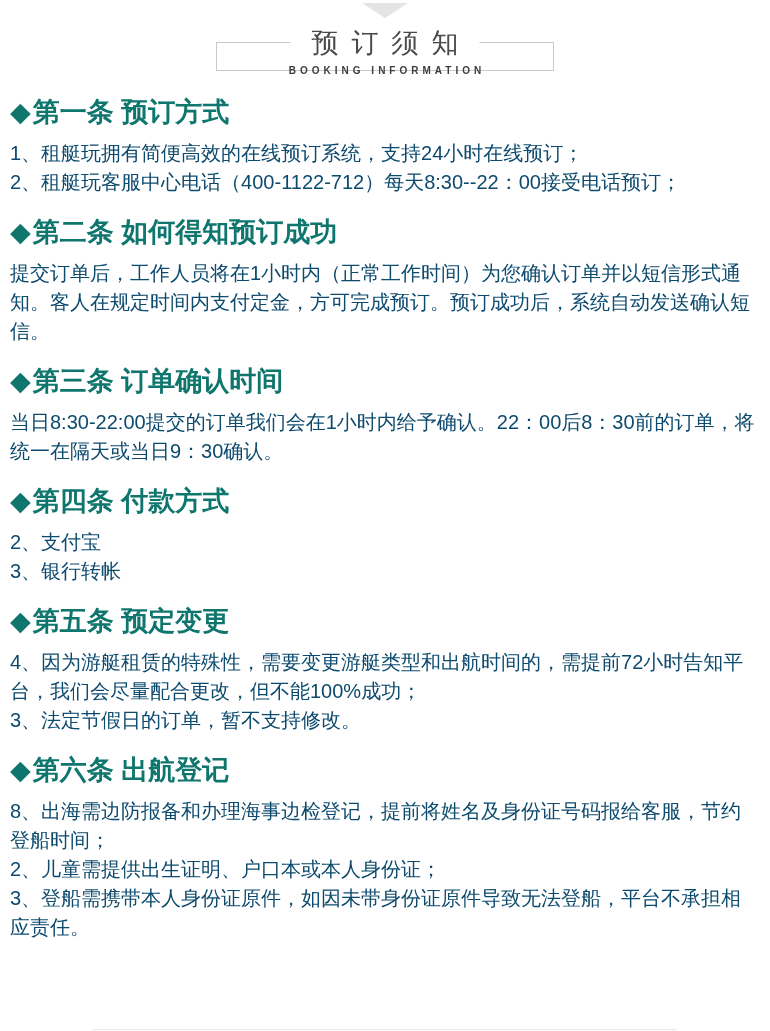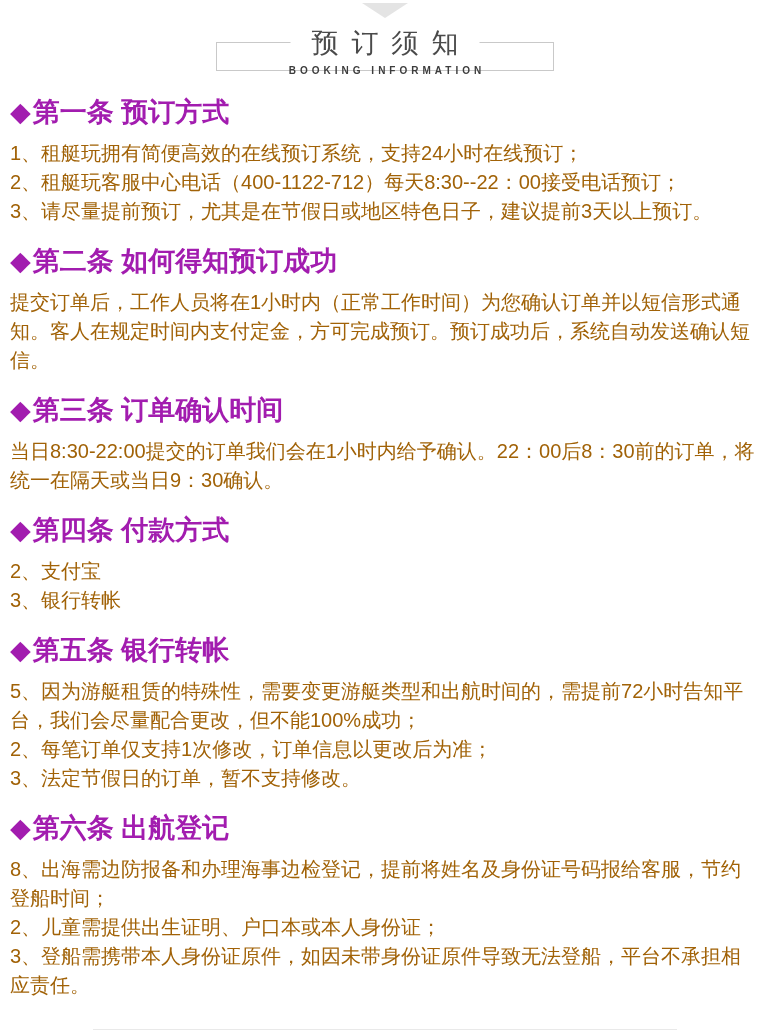--- a/index.html
+++ b/index.html
@@ -31,27 +31,27 @@
   }
   .header-subtitle {
     position: absolute; left: 50%; bottom: 0; transform: translate(-50%, 50%);
     white-space: nowrap; font-size: 10px; font-weight: bold; color: #3d3d3d;
     letter-spacing: 4px; text-indent: 4px;
   }
 
   
   .sections { padding: 0 10px; }
   .section-heading {
-    font-size: 27px; line-height: 30px; font-weight: bold; color: #a21caf;
+    font-size: 27px; line-height: 30px; font-weight: bold; color: #0f766e;
     margin: 20px 0 12px;
   }
   .section:first-child .section-heading { margin-top: 26px; }
   .diamond { margin-right: 2px; }
   .section-body p {
-    margin: 0; font-size: 20px; line-height: 29px; color: #a16207;
+    margin: 0; font-size: 20px; line-height: 29px; color: #0c4a6e;
   }
 
   .bottom-divider {
     position: absolute; left: 93px; right: 93px; bottom: 4px;
     height: 1px; background: #e9e9e9;
   }
 </style>
 </head>
 <body>
 
@@ -66,21 +66,20 @@
 
   <div class="sections">
 
     <div class="section">
       <div class="section-heading">
         <span class="diamond">◆</span><span>第一条 预订方式</span>
       </div>
       <div class="section-body">
         <p>1、租艇玩拥有简便高效的在线预订系统，支持24小时在线预订；</p>
         <p>2、租艇玩客服中心电话（400-1122-712）每天8:30--22：00接受电话预订；</p>
-        <p>3、请尽量提前预订，尤其是在节假日或地区特色日子，建议提前3天以上预订。</p>
       </div>
     </div>
 
     <div class="section">
       <div class="section-heading">
         <span class="diamond">◆</span><span>第二条 如何得知预订成功</span>
       </div>
       <div class="section-body">
         <p>提交订单后，工作人员将在1小时内（正常工作时间）为您确认订单并以短信形式通知。客人在规定时间内支付定金，方可完成预订。预订成功后，系统自动发送确认短信。</p>
       </div>
@@ -100,25 +99,24 @@
         <span class="diamond">◆</span><span>第四条 付款方式</span>
       </div>
       <div class="section-body">
         <p>2、支付宝</p>
         <p>3、银行转帐</p>
       </div>
     </div>
 
     <div class="section">
       <div class="section-heading">
-        <span class="diamond">◆</span><span>第五条 银行转帐</span>
+        <span class="diamond">◆</span><span>第五条 预定变更</span>
       </div>
       <div class="section-body">
-        <p>5、因为游艇租赁的特殊性，需要变更游艇类型和出航时间的，需提前72小时告知平台，我们会尽量配合更改，但不能100%成功；</p>
-        <p>2、每笔订单仅支持1次修改，订单信息以更改后为准；</p>
+        <p>4、因为游艇租赁的特殊性，需要变更游艇类型和出航时间的，需提前72小时告知平台，我们会尽量配合更改，但不能100%成功；</p>
         <p>3、法定节假日的订单，暂不支持修改。</p>
       </div>
     </div>
 
     <div class="section">
       <div class="section-heading">
         <span class="diamond">◆</span><span>第六条 出航登记</span>
       </div>
       <div class="section-body">
         <p>8、出海需边防报备和办理海事边检登记，提前将姓名及身份证号码报给客服，节约登船时间；</p>

